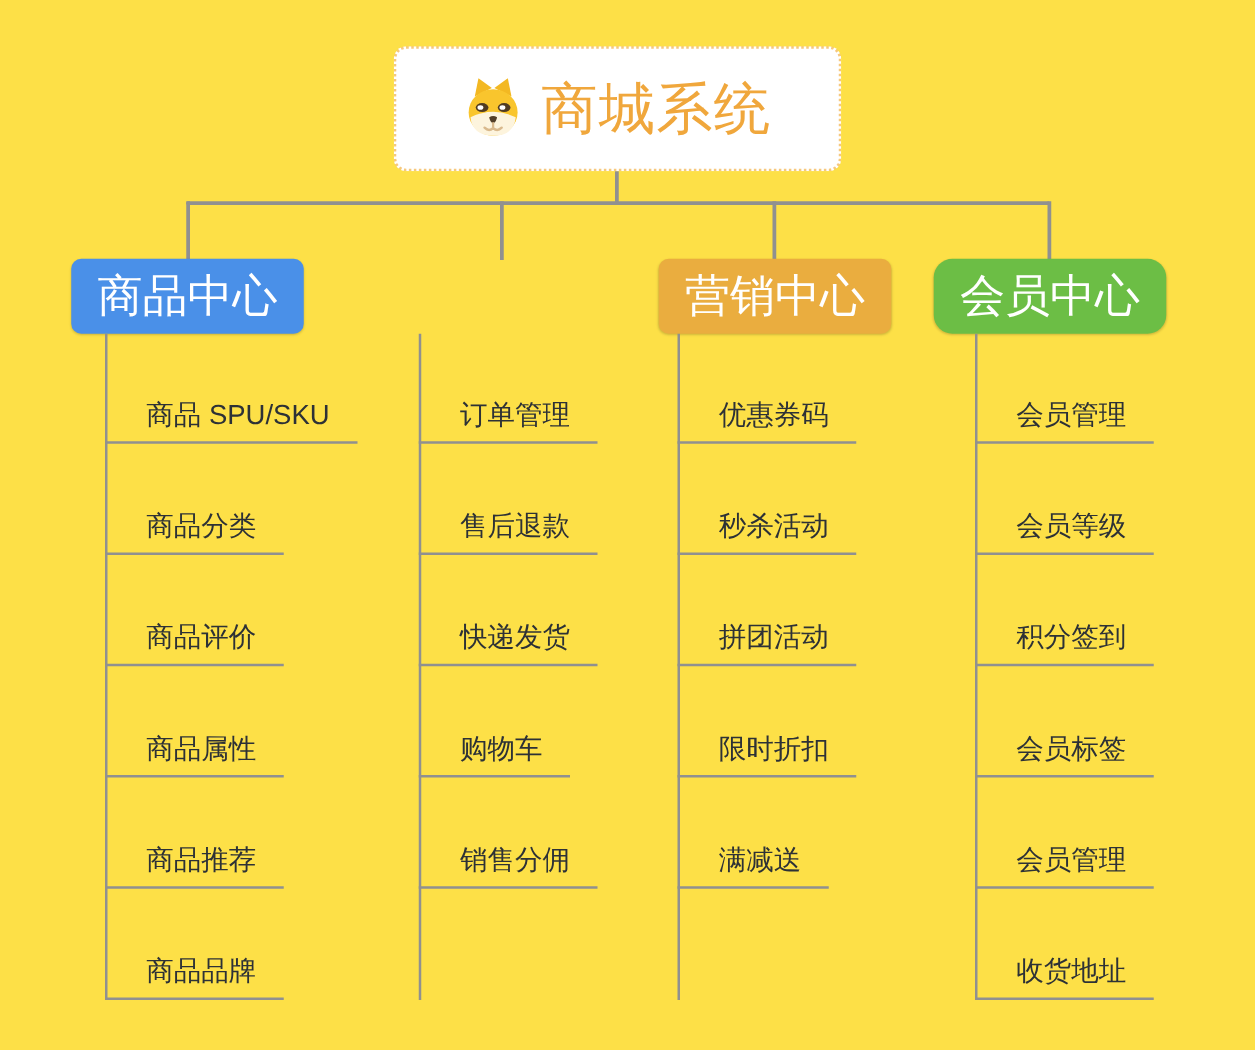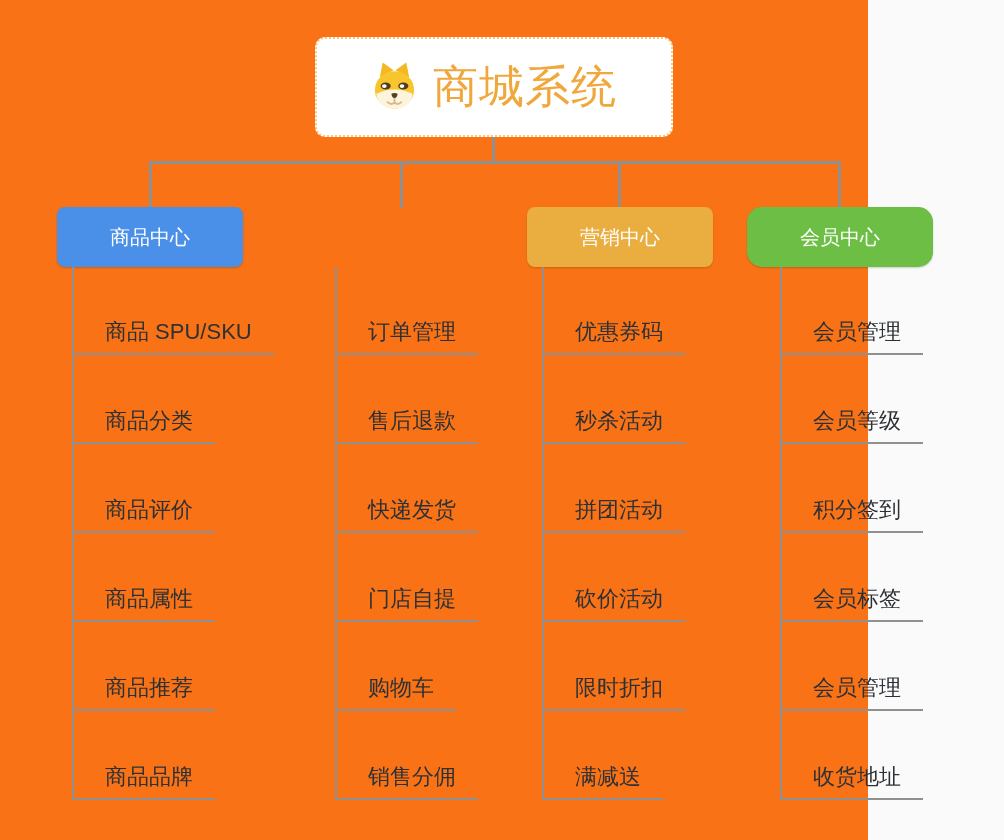--- a/index.html
+++ b/index.html
@@ -2,21 +2,21 @@
 <html><head>
 <meta charset="utf-8">
 <style>
   html,body{margin:0;padding:0;}
   body{
     width:1004px;height:840px;
     background:#fafafa;
     font-family:"Liberation Sans","DejaVu Sans",sans-serif;
     overflow:hidden;
   }
-  .canvas{position:relative;width:868px;height:840px;background:#f97316;}
+  .canvas{position:relative;width:1004px;height:840px;background:#fde047;}
 
   
   .conn{position:absolute;background:#909090;}
   .conn.root-drop{left:492px;top:137px;width:3px;height:26px;}
   .conn.bus{left:149px;top:161px;width:691px;height:3px;border-radius:2px;}
   .conn.drop{top:161px;width:3px;height:47px;}
   .conn.drop-0{left:149px;}
   .conn.drop-1{left:400px;}
   .conn.drop-2{left:618px;}
   .conn.drop-3{left:838px;}
@@ -31,31 +31,31 @@
   .root-title{
     font-size:45px;color:#f0a73c;letter-spacing:1px;white-space:nowrap;
   }
   .dog-icon{width:47px;height:52px;flex:0 0 auto;}
 
   
   .cat{
     position:absolute;top:207px;width:186px;height:60px;
     border-radius:8px;box-sizing:border-box;
     display:flex;align-items:center;justify-content:center;
-    color:#ffffff;font-size:20px;white-space:nowrap;
+    color:#ffffff;font-size:36px;white-space:nowrap;
     box-shadow:0 1px 2px rgba(0,0,0,0.18);
   }
   .cat-0{left:57px;background:#4a90e8;}
   .cat-1{left:308px;background:#e55b55;}
   .cat-2{left:527px;background:#eaad3f;}
   .cat-3{left:747px;background:#6cbe45;border-radius:15px;}
 
   
   .branch{position:absolute;top:267px;width:240px;height:533px;}
-  .branch-0{left:72px;padding-left:41px;}
+  .branch-0{left:84px;padding-left:41px;}
   .branch-1{left:323px;margin-left:12px;}
   .branch-2{left:542px;}
   .branch-3{left:780px;padding-left:12px;}
   .spine{position:absolute;left:0;top:0;width:2px;height:533px;background:#909090;}
   .leaf{
     position:absolute;left:0;
     white-space:nowrap;
     font-size:22px;line-height:31px;color:#2d3136;
     padding:0 22px 6px 33px;
     border-bottom:2px solid #909090;
@@ -108,31 +108,29 @@
     <div class="leaf">商品属性</div>
     <div class="leaf">商品推荐</div>
     <div class="leaf">商品品牌</div>
   </div>
 
   <div class="branch branch-1">
     <div class="spine"></div>
     <div class="leaf">订单管理</div>
     <div class="leaf">售后退款</div>
     <div class="leaf">快递发货</div>
-    <div class="leaf">门店自提</div>
     <div class="leaf">购物车</div>
     <div class="leaf">销售分佣</div>
   </div>
 
   <div class="branch branch-2">
     <div class="spine"></div>
     <div class="leaf">优惠券码</div>
     <div class="leaf">秒杀活动</div>
     <div class="leaf">拼团活动</div>
-    <div class="leaf">砍价活动</div>
     <div class="leaf">限时折扣</div>
     <div class="leaf">满减送</div>
   </div>
 
   <div class="branch branch-3">
     <div class="spine"></div>
     <div class="leaf">会员管理</div>
     <div class="leaf">会员等级</div>
     <div class="leaf">积分签到</div>
     <div class="leaf">会员标签</div>

